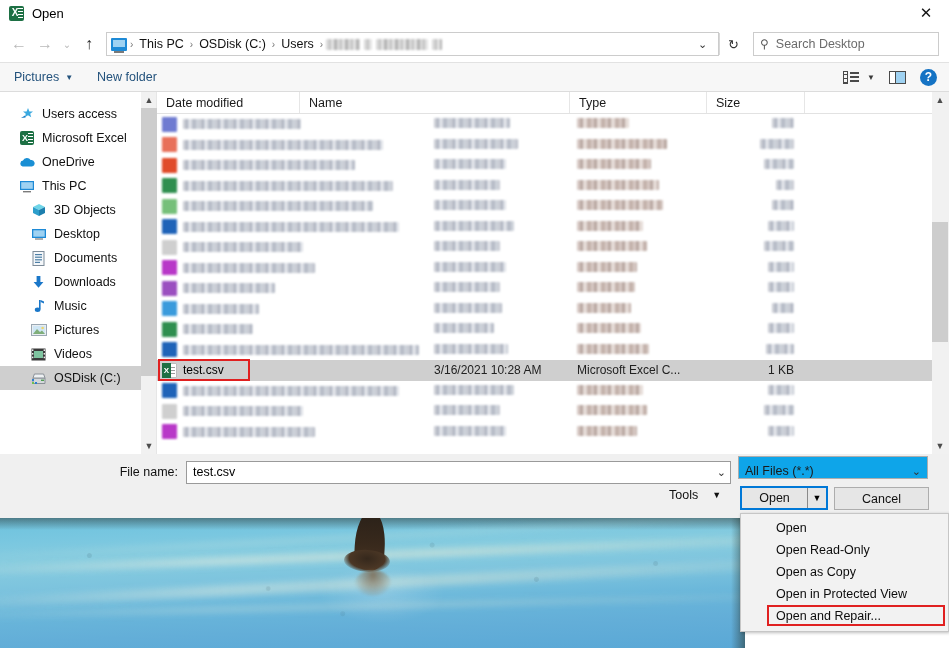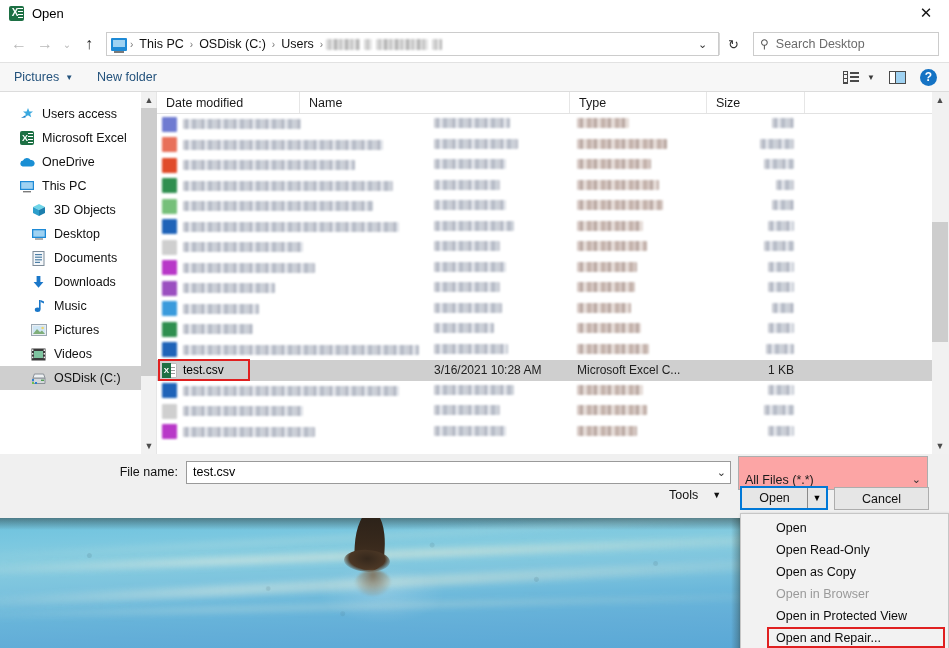--- a/index.html
+++ b/index.html
@@ -257,22 +257,22 @@
   .frow1 { position: absolute; left: 0; top: 6px; width: 100%; height: 24px; display: flex; align-items: center; }
   .flabel { width: 186px; text-align: right; padding-right: 8px; font-size: 12.5px; color: #111; }
   .fname-input {
     width: 545px; height: 23px; border: 1px solid #9a9a9a; background: #fff;
     display: flex; align-items: center; padding: 0 4px 0 6px; font-size: 12.5px; color: #000;
   }
   .fname-input .v { flex: 1 1 auto; }
   .fname-input .cv { font-size: 11px; color: #333; padding-left: 6px; }
   .filter-select {
     position: absolute; left: 738px; top: 456px; width: 190px; height: 23px;
-    border: 1px solid #adadad; background: #fca5a5;
-    display: flex; align-items: flex-start; padding: 16px 6px; font-size: 12.5px; color: #1a1a1a;
+    border: 1px solid #adadad; background: #0ea5e9;
+    display: flex; align-items: flex-end; padding: 0 6px; font-size: 12.5px; color: #1a1a1a;
   }
   .filter-select .cv { margin-left: auto; font-size: 11px; color: #333; }
   .tools-btn {
     position: absolute; left: 669px; top: 488px; font-size: 12.5px; color: #111;
     display: flex; align-items: center;
   }
   .tools-btn .caret { font-size: 9px; margin-left: 14px; }
   .open-split {
     position: absolute; left: 740px; top: 486px; width: 88px; height: 24px;
     border: 2px solid #0078d7; background: #e6e6e6; display: flex; align-items: center;
@@ -723,23 +723,20 @@
 
   <div class="menu-item">
         <span>Open</span>
       </div>
       <div class="menu-item">
         <span>Open Read-Only</span>
       </div>
       <div class="menu-item">
         <span>Open as Copy</span>
       </div>
-      <div class="menu-item disabled">
-        <span>Open in Browser</span>
-      </div>
       <div class="menu-item">
         <span>Open in Protected View</span>
       </div>
       <div class="menu-item boxed">
         <span>Open and Repair...</span>
         <span class="hl" style="border-color: rgb(224, 32, 32);"></span>
       </div>
     </div>
 
 </div>

